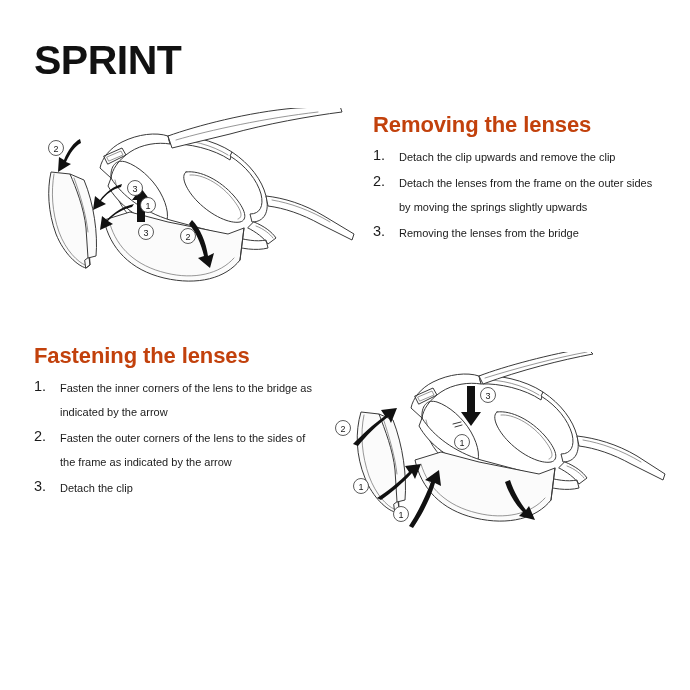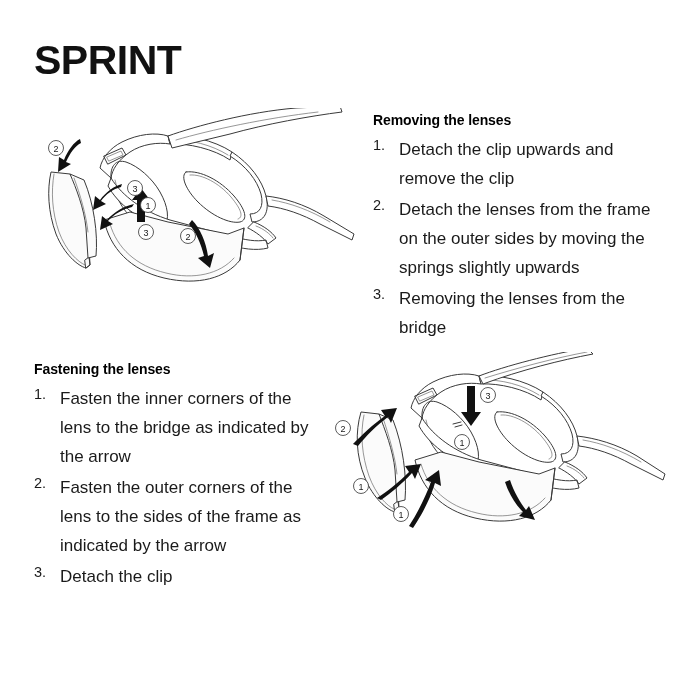--- a/index.html
+++ b/index.html
@@ -38,27 +38,27 @@
   .section {
     position: absolute;
   }
   #section-removing {
     left: 373px;
     top: 112px;
     width: 290px;
   }
   #section-fastening {
     left: 34px;
-    top: 361px;
+    top: 343px;
     width: 285px;
   }
   .section-heading {
-    font-size: 14px;
+    font-size: 22px;
     font-weight: 700;
-    color: #000000;
+    color: #c2410c;
     margin: 0 0 7px 0;
     letter-spacing: -0.1px;
   }
   .steps {
     margin: 0;
     padding: 0;
     list-style: none;
   }
   .step {
     display: flex;
@@ -66,22 +66,22 @@
     margin-bottom: 2px;
   }
   .step-num {
     flex: 0 0 26px;
     font-size: 14.5px;
     line-height: 20.5px;
     color: #1a1a1a;
   }
   .step-text {
     flex: 1 1 auto;
-    font-size: 17px;
-    line-height: 29px;
+    font-size: 11px;
+    line-height: 24px;
     color: #1a1a1a;
   }
 
   
   .illustration {
     position: absolute;
   }
   #illustration-removing {
     left: 18px;
     top: 108px;

